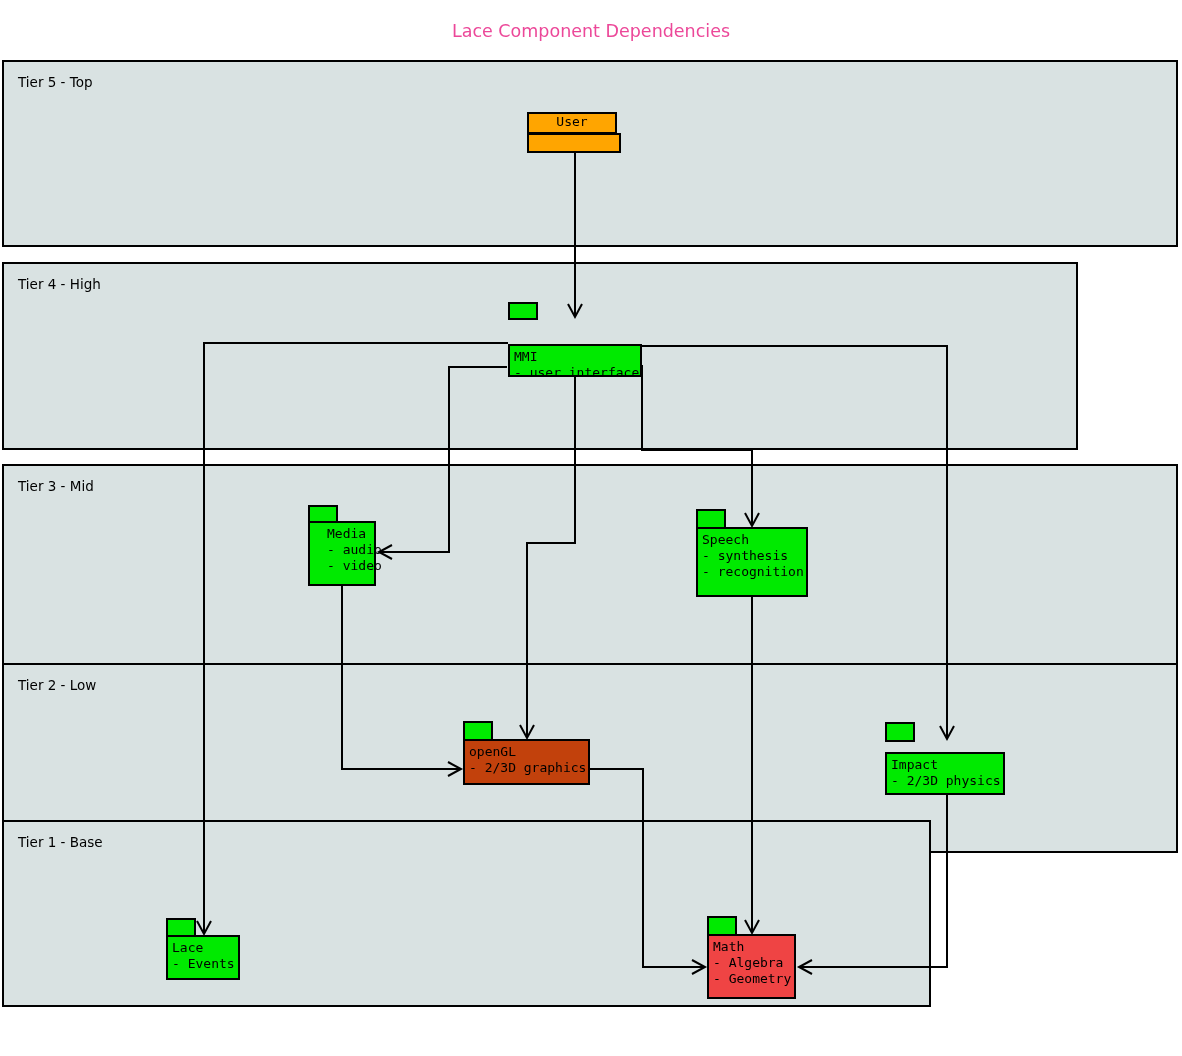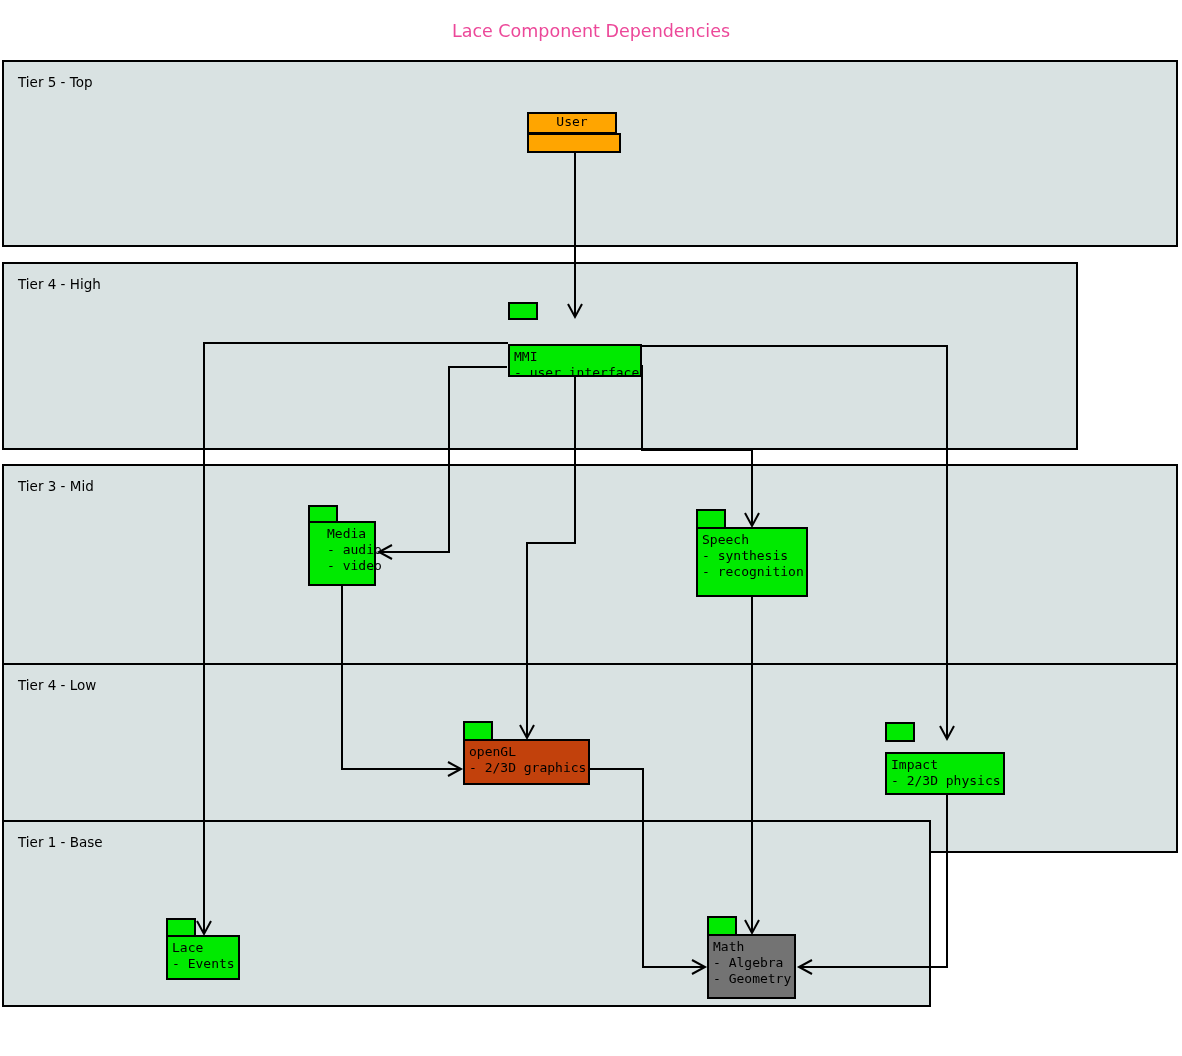--- a/index.html
+++ b/index.html
@@ -63,21 +63,21 @@
       <div class="tier" style="left: 2px; top: 60px; width: 1176px; height: 187px; background: rgb(217, 226, 226); border-color: rgb(0, 0, 0);">
         <div class="tier-label">Tier 5 - Top</div>
       </div>
       <div class="tier" style="left: 2px; top: 262px; width: 1076px; height: 188px; background: rgb(217, 226, 226); border-color: rgb(0, 0, 0); padding-left: 38px;">
         <div class="tier-label">Tier 4 - High</div>
       </div>
       <div class="tier" style="left: 2px; top: 464px; width: 1176px; height: 230px; background: rgb(217, 226, 226); border-color: rgb(0, 0, 0);">
         <div class="tier-label">Tier 3 - Mid</div>
       </div>
       <div class="tier" style="left: 2px; top: 663px; width: 1176px; height: 190px; background: rgb(217, 226, 226); border-color: rgb(0, 0, 0);">
-        <div class="tier-label">Tier 4 - Low</div>
+        <div class="tier-label">Tier 2 - Low</div>
       </div>
       <div class="tier" style="left: 2px; top: 820px; width: 929px; height: 187px; background: rgb(217, 226, 226); border-color: rgb(0, 0, 0);">
         <div class="tier-label">Tier 1 - Base</div>
       </div>
     </div>
   <svg id="edges" width="1182" height="1056">
       <g>
         <polyline points="575,153 575,317" fill="none" stroke="#000000" stroke-width="2"></polyline>
         <path d="M 568 304 L 575 317 L 582 304" fill="none" stroke="#000000" stroke-width="2"></path>
       </g>
@@ -150,18 +150,18 @@
         <div class="folder-body" style="left: 885px; top: 740px; width: 120px; height: 43px; background: rgb(0, 234, 0); margin-top: 12px;">Impact
 - 2/3D physics</div>
       </div>
       <div class="node">
         <div class="folder-tab" style="left: 166px; top: 918px; width: 30px; height: 19px; background: rgb(0, 234, 0);"></div>
         <div class="folder-body" style="left: 166px; top: 935px; width: 74px; height: 45px; background: rgb(0, 234, 0);">Lace
 - Events</div>
       </div>
       <div class="node">
         <div class="folder-tab" style="left: 707px; top: 916px; width: 30px; height: 20px; background: rgb(0, 234, 0);"></div>
-        <div class="folder-body" style="left: 707px; top: 934px; width: 89px; height: 65px; background: #737373;">Math
+        <div class="folder-body" style="left: 707px; top: 934px; width: 89px; height: 65px; background: #ef4444;">Math
 - Algebra
 - Geometry</div>
       </div>
     </div>
 </div>
 
 </body></html>

